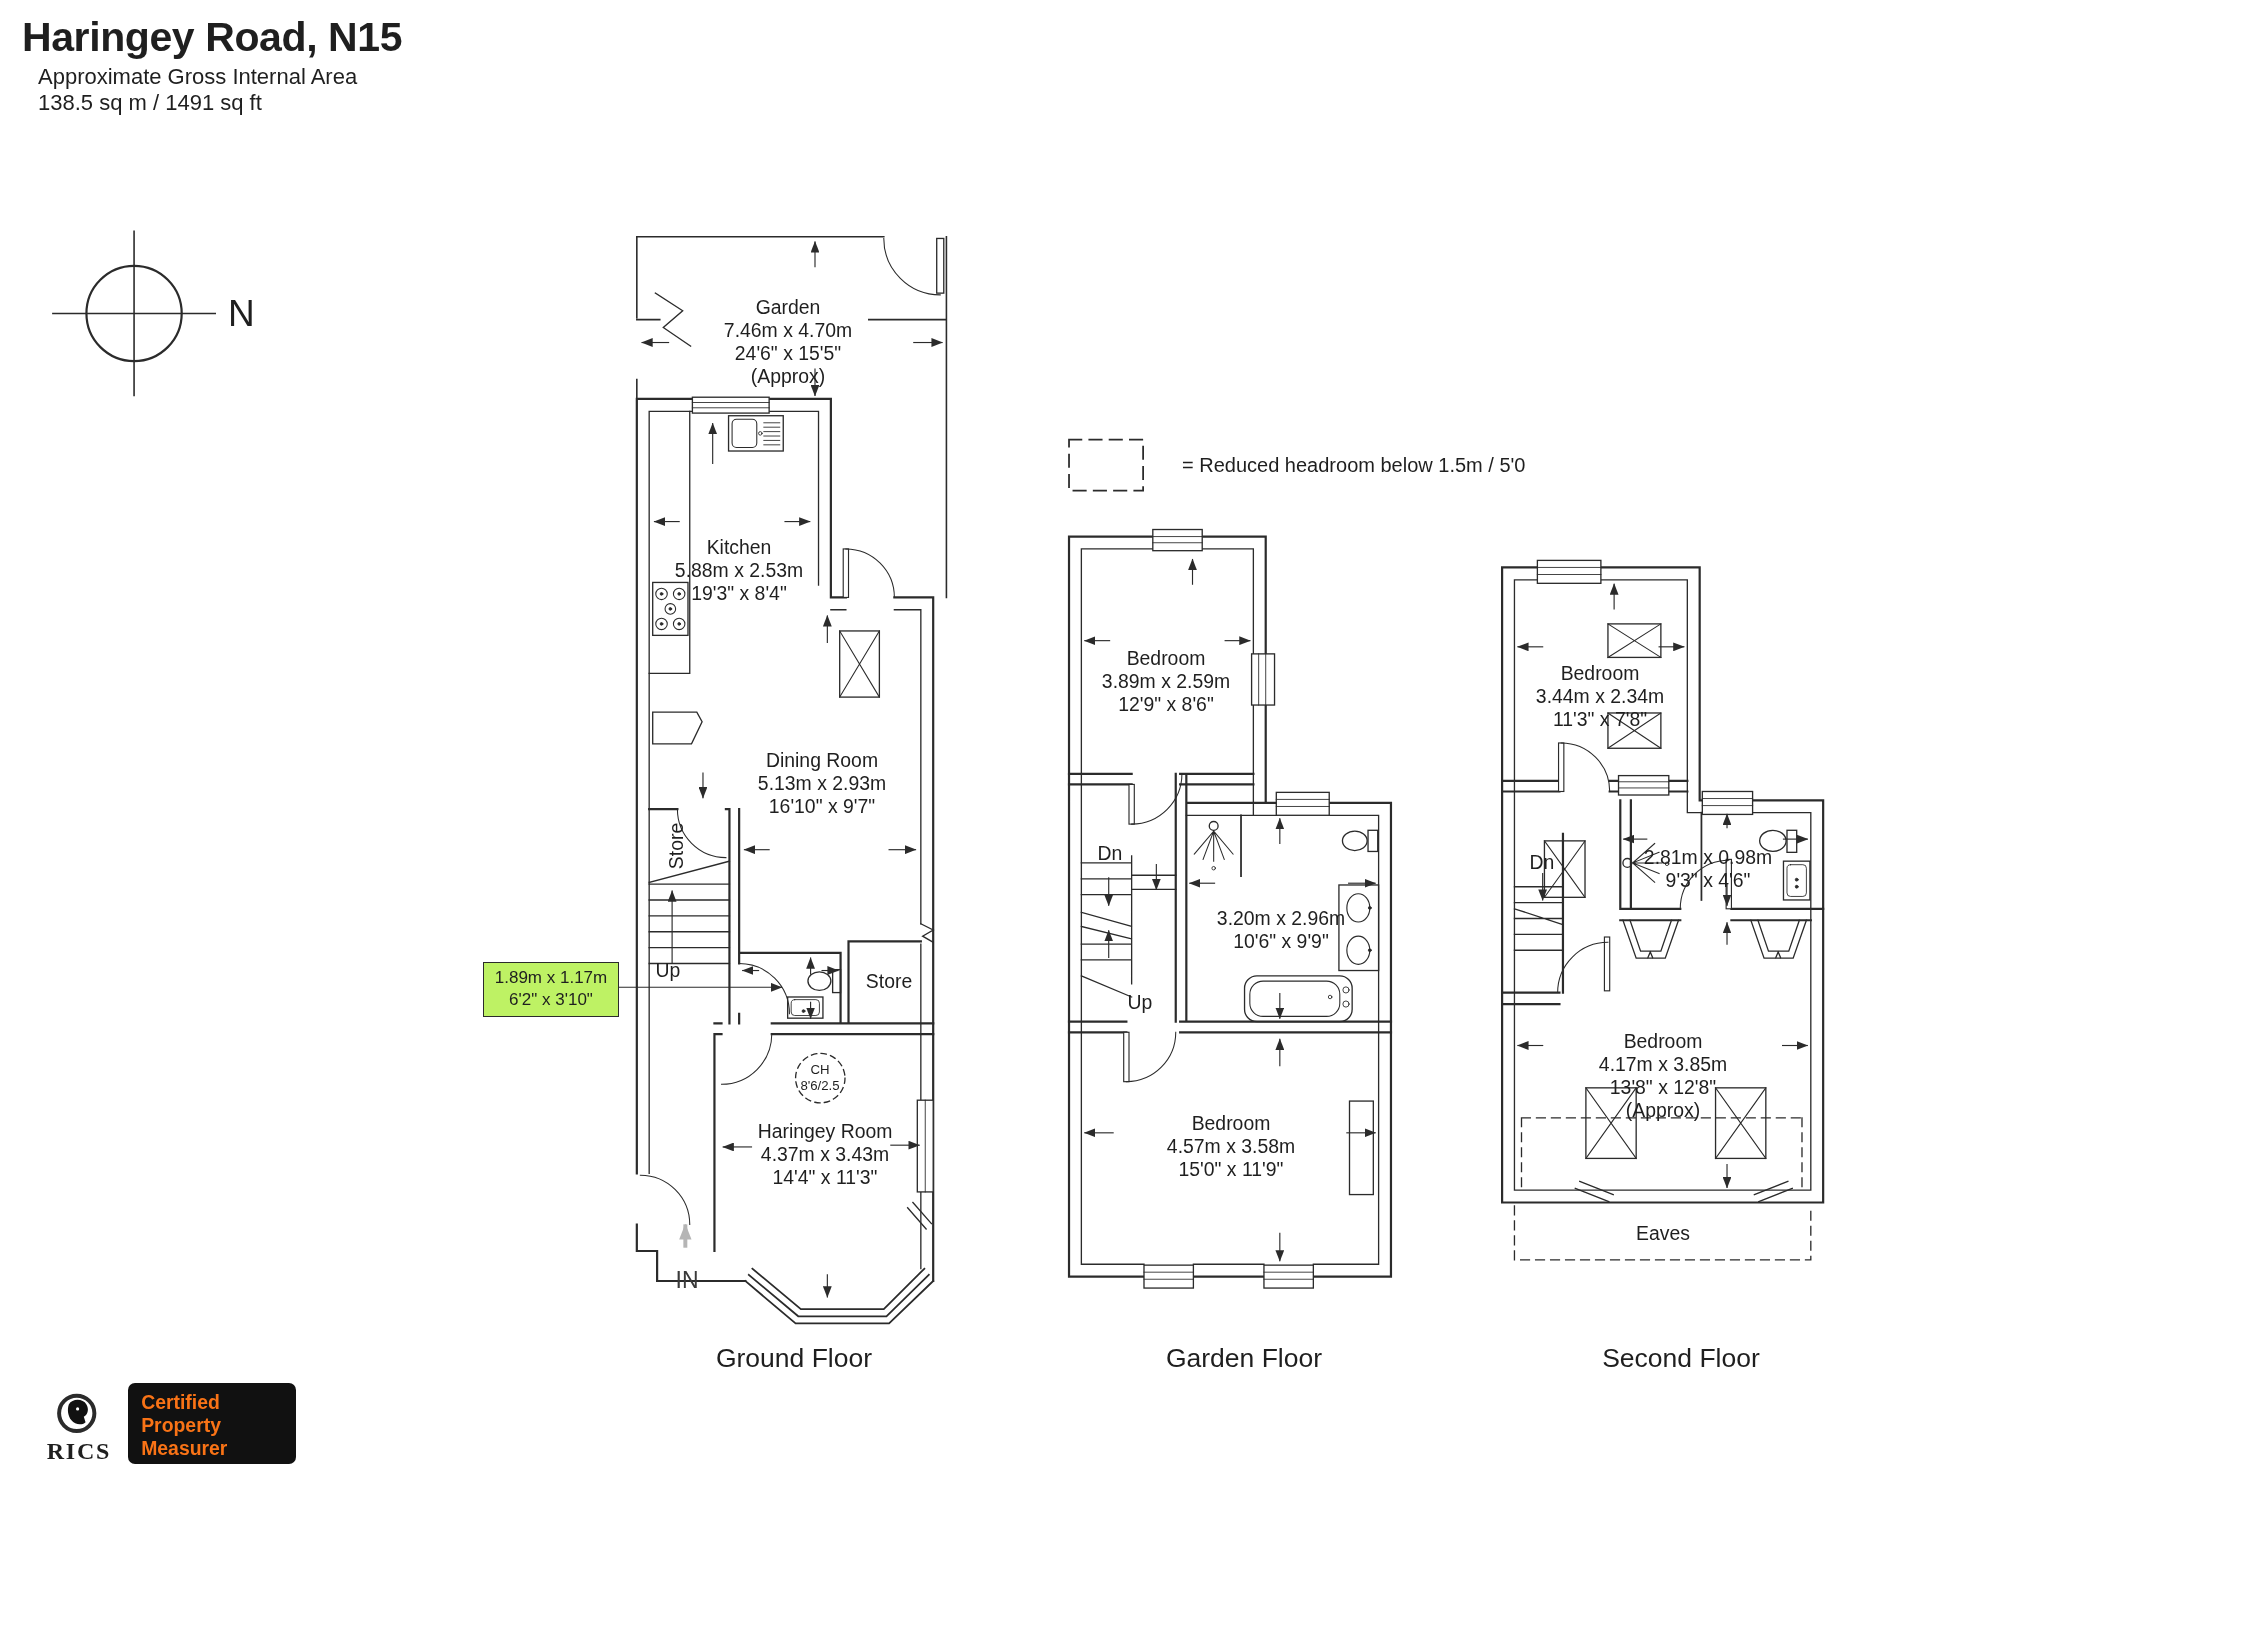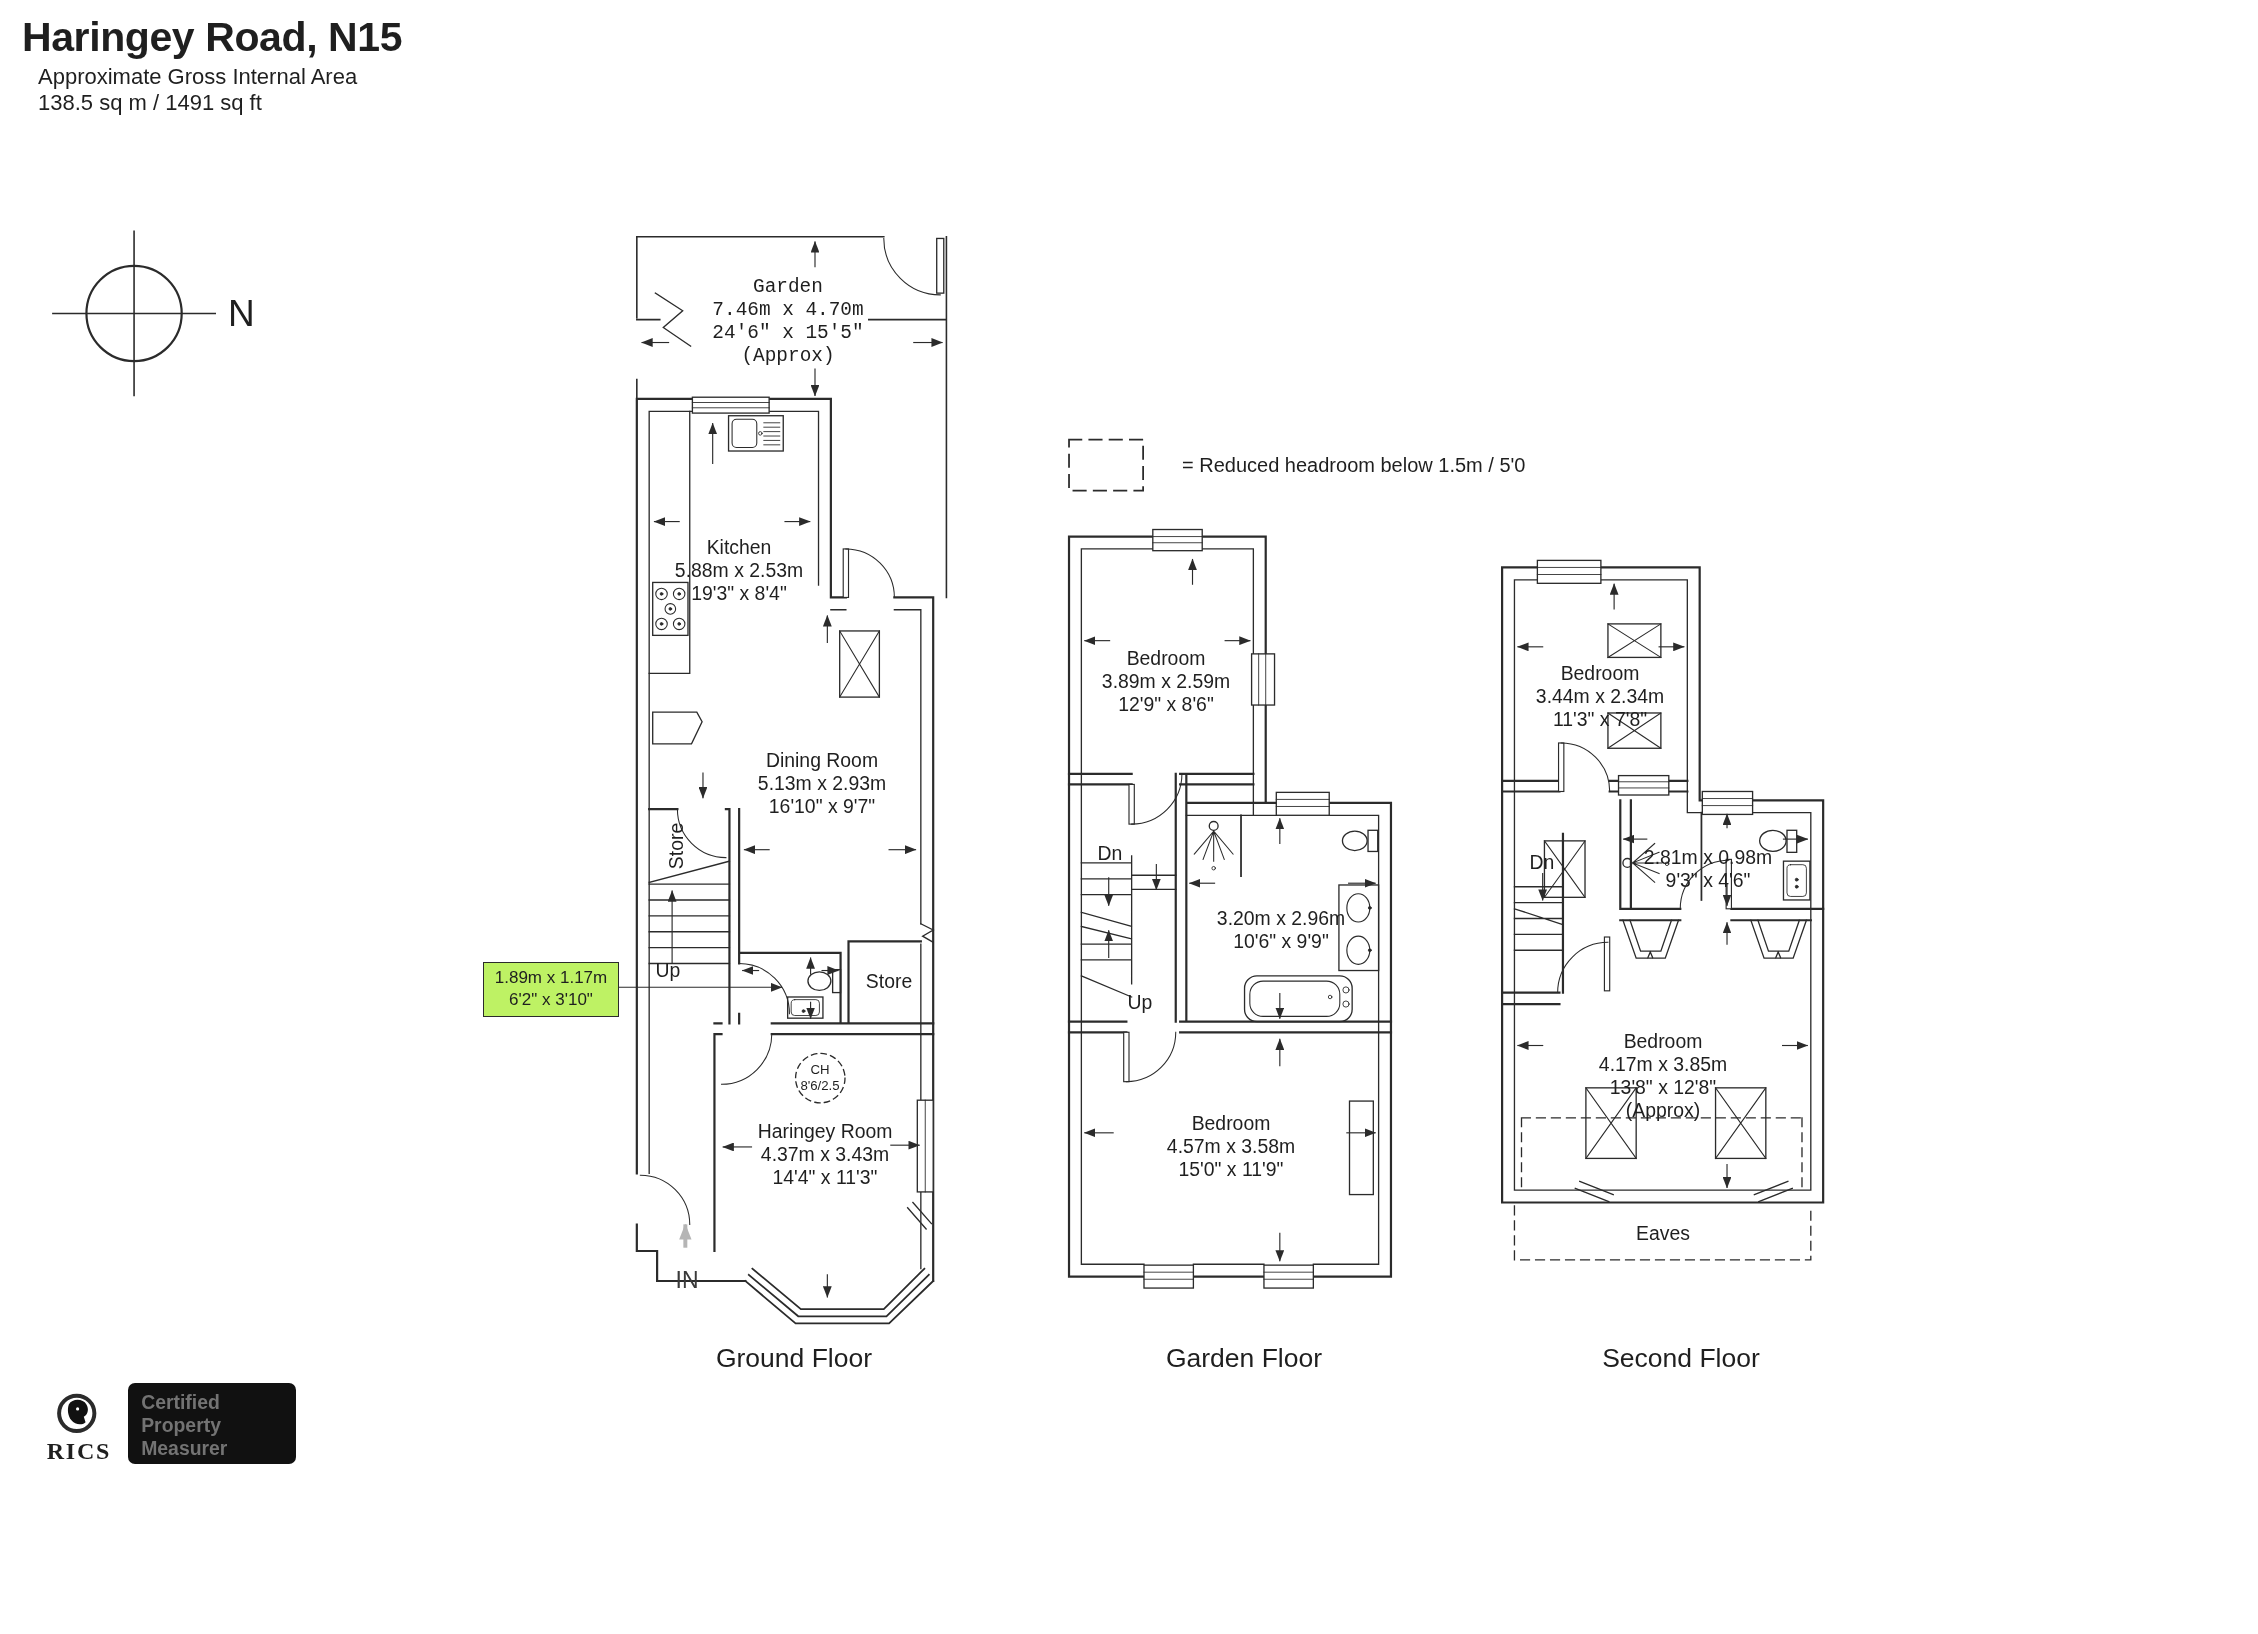--- a/index.html
+++ b/index.html
@@ -13,21 +13,21 @@
   .sub{font-size:22px;line-height:25.6px;}
   .floorlbl{font-size:26.5px;}
   .small{font-size:19.4px;}
   .tiny{font-size:13.2px;line-height:16px;}
   .legendtxt{font-size:20px;}
   .rot{transform:translate(-50%,-50%) rotate(-90deg);transform-origin:center;font-size:19.4px;}
   .callout{position:absolute;left:483px;top:962px;width:134px;height:49px;border:1.8px solid #2b2b2b;
            font-size:17px;line-height:22px;text-align:center;padding-top:3.5px;background:#bef264;}
   .in{font-size:23px;color:#3a3a3a;}
   .badge{position:absolute;left:128px;top:1383px;width:168px;height:81px;background:#111;border-radius:7px;
-         color:#737373;font-weight:bold;font-size:19.4px;line-height:23px;padding:8px 0 0 13.2px;box-sizing:border-box;}
+         color:#f97316;font-weight:bold;font-size:19.4px;line-height:23px;padding:8px 0 0 13.2px;box-sizing:border-box;}
   .ricsword{font-family:"Liberation Serif",serif;font-weight:bold;font-size:24px;letter-spacing:1.8px;}
   .footer{font-size:24px;line-height:33px;}
 </style>
 </head>
 <body>
 
 <div class="canvas">
 
 <svg class="plan" width="2258" height="1635" viewBox="0 0 2560 1853">
   <defs>
@@ -310,21 +310,21 @@
 </svg>
 
 <div class="lbl title" style="left:22px;top:14px;">Haringey Road, N15</div>
 <div class="lbl sub" style="left:38px;top:64px;">
   <div>Approximate Gross Internal Area</div>
   <div>138.5 sq m / 1491 sq ft</div>
 </div>
 <div class="lbl" style="left:228px;top:293px;font-size:37px;">N</div>
 <div class="lbl legendtxt" style="left:1182px;top:454px;">= Reduced headroom below 1.5m / 5'0</div>
 
-<div class="lbl c room" style="left:788px;top:276px;font-family:Liberation Mono, monospace;">
+<div class="lbl c room" style="left:788px;top:296px;">
   <div>Garden</div>
   <div>7.46m x 4.70m</div>
   <div>24'6" x 15'5"</div>
   <div>(Approx)</div>
 </div>
 <div class="lbl c room" style="left:739px;top:536px;">
   <div>Kitchen</div>
   <div>5.88m x 2.53m</div>
   <div>19'3" x 8'4"</div>
 </div>

